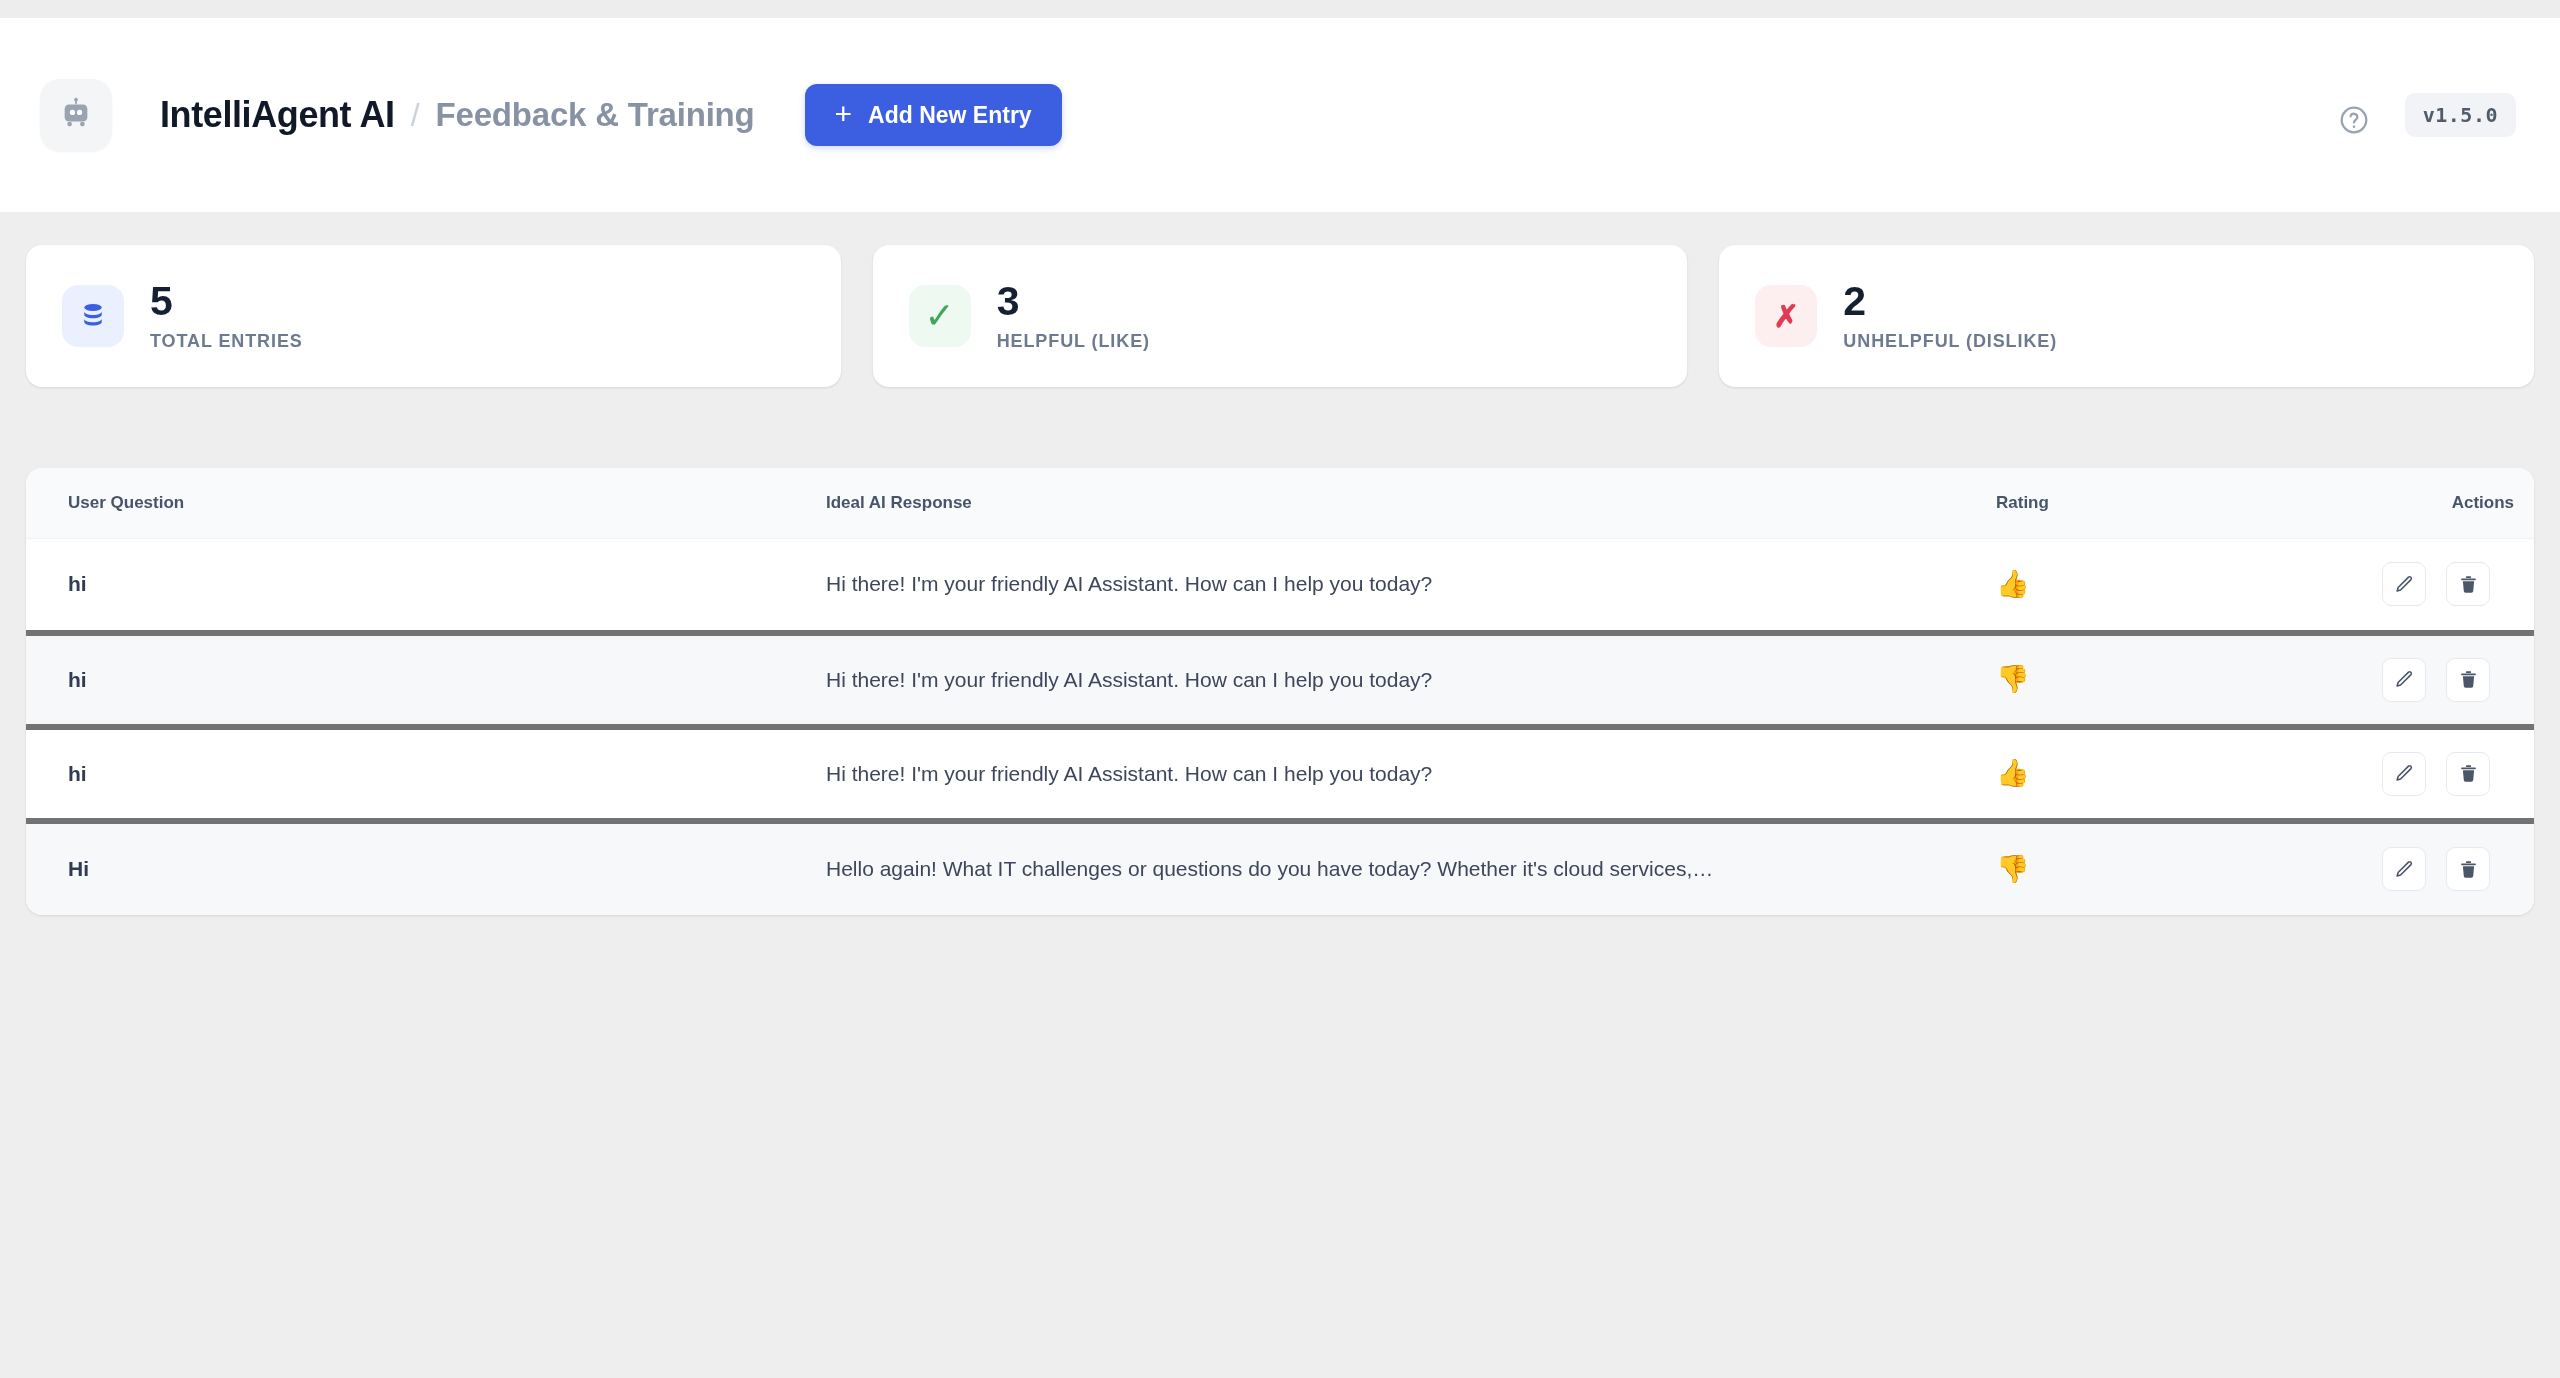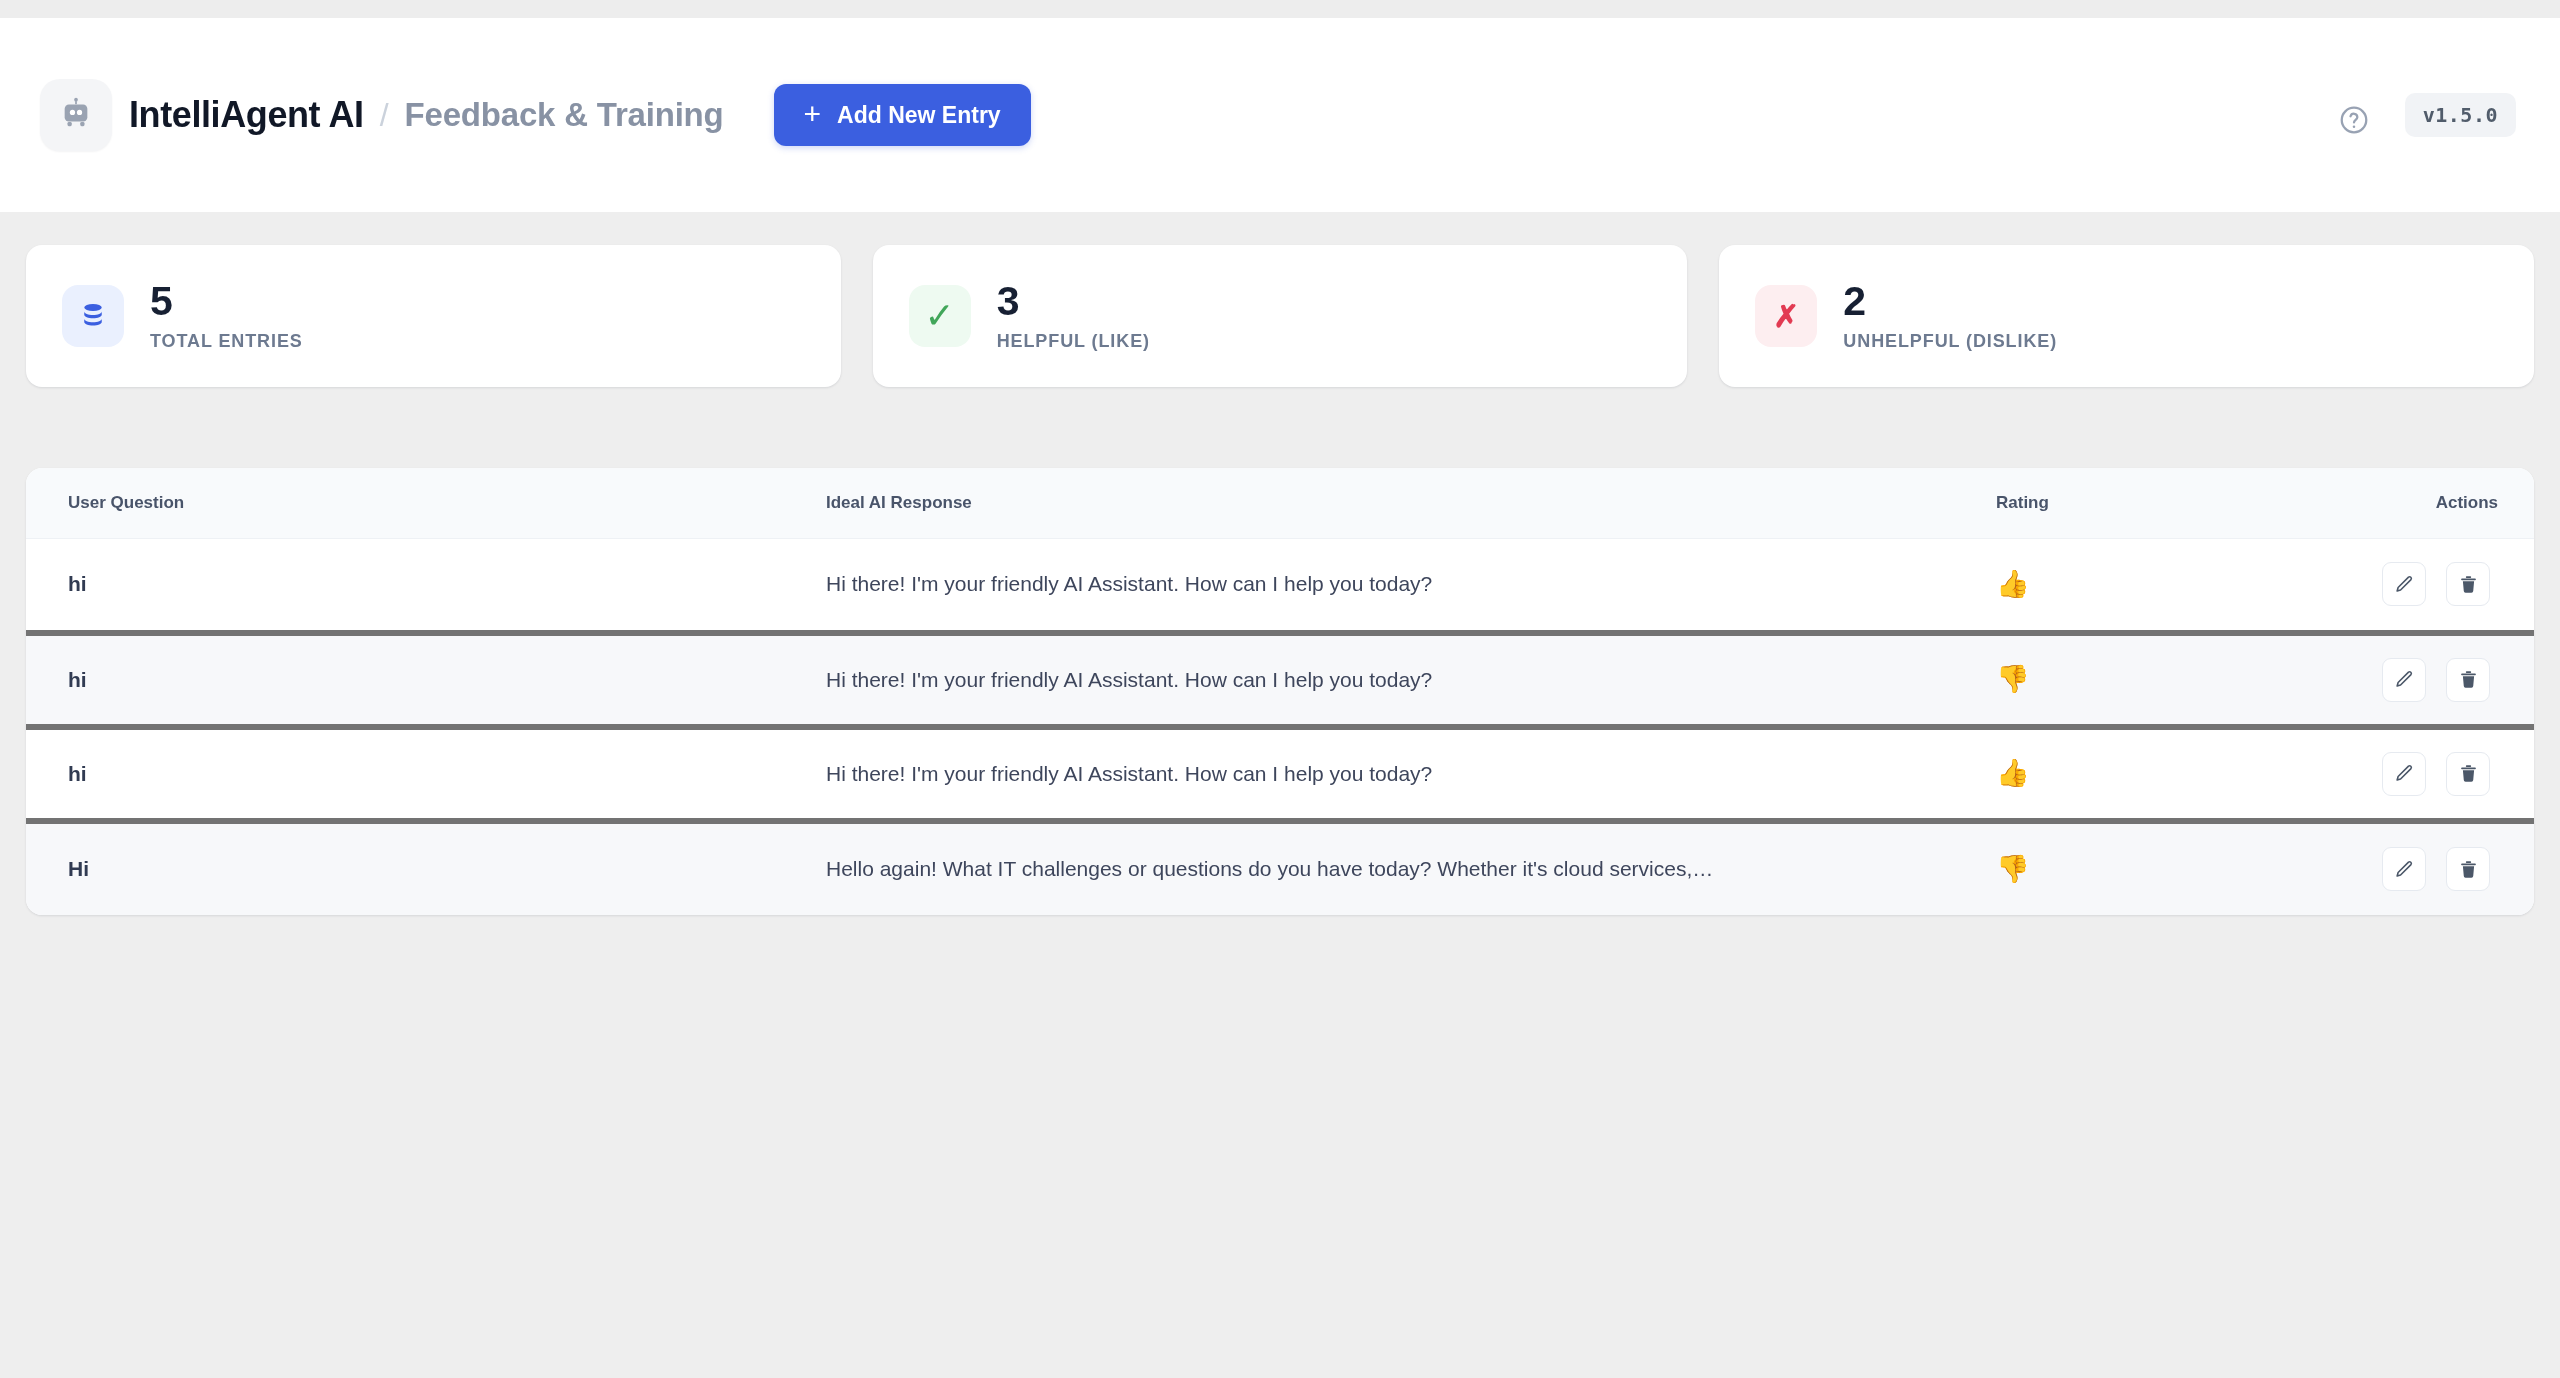--- a/index.html
+++ b/index.html
@@ -45,21 +45,21 @@
     justify-content: center;
     box-shadow: 0 1px 2px rgba(16,24,40,0.05);
     flex: none;
   }
 
   .brand {
     font-size: 36px;
     font-weight: 700;
     color: #111827;
     letter-spacing: -0.4px;
-    margin-left: 17px;
+    margin-left: 48px;
     white-space: nowrap;
   }
 
   .brand-sep {
     font-size: 32px;
     color: #cbd2dc;
     margin: 0 16px;
     font-weight: 400;
   }
 
@@ -203,21 +203,21 @@
     font-weight: 700;
     color: #49546a;
     text-align: left;
     padding: 25px 0;
     border-bottom: 1px solid #eef1f5;
   }
 
   th.col-question { width: 800px; padding-left: 42px; }
   th.col-response { width: 1170px; }
   th.col-rating   { width: 300px; }
-  th.col-actions  { text-align: right; padding-right: 36px; }
+  th.col-actions  { text-align: right; padding-right: 20px; }
 
   tbody tr { height: 94px; }
   tbody tr.shade { background: #f7f8fa; }
   tbody tr.plain { background: #ffffff; }
   tbody tr + tr { border-top: 6px solid #737373; }
 
   td { font-size: 21px; color: #38415a; vertical-align: middle; }
 
   td.cell-question {
     padding-left: 42px;

